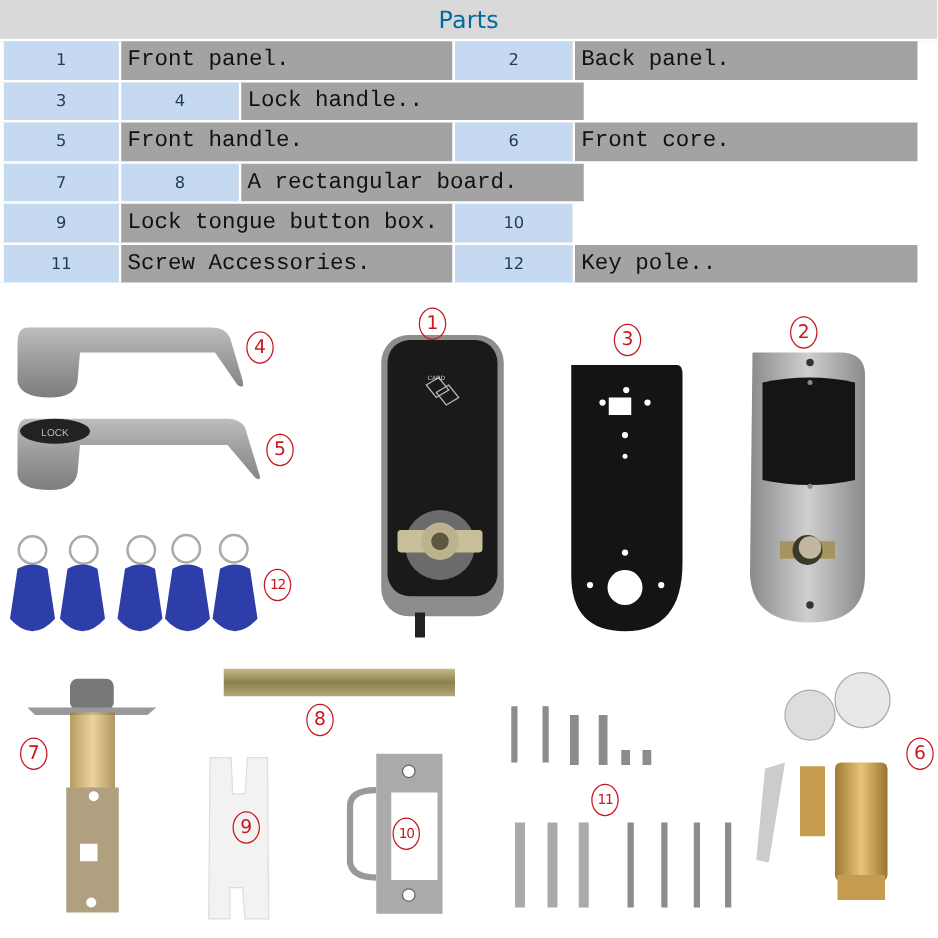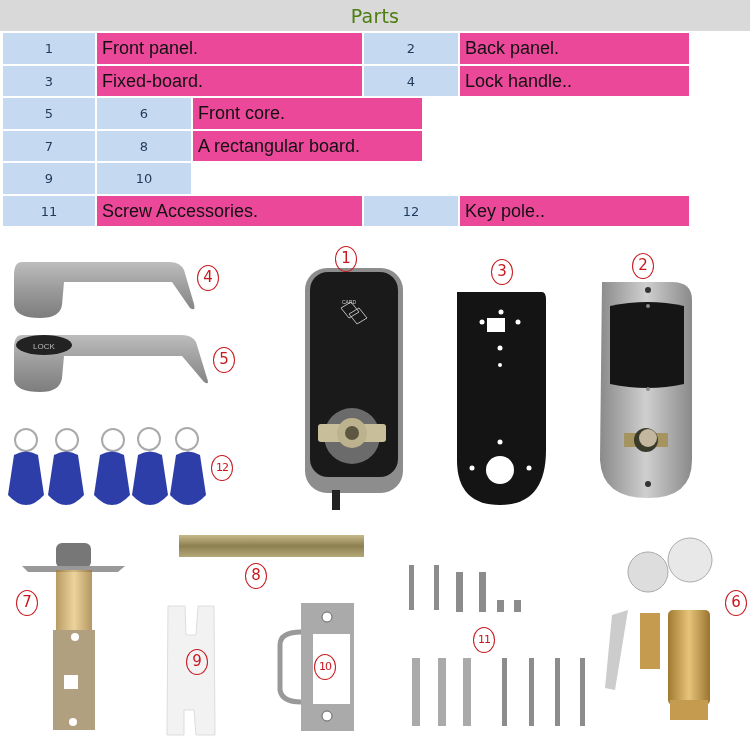--- a/index.html
+++ b/index.html
@@ -2,36 +2,36 @@
 <html><head>
 <meta charset="utf-8">
 <style>
   * { box-sizing: border-box; margin: 0; padding: 0; }
   html, body { width: 750px; height: 750px; background: #ffffff; overflow: hidden; }
   body { font-family: "Liberation Sans", sans-serif; position: relative; }
 
   .parts-table { position: absolute; left: 0; top: 0; width: 750px; }
   .table-header {
     height: 33px; background: #d9d9d9; text-align: center;
-    font-family: "DejaVu Sans", sans-serif; font-size: 19px; color: #4d7c0f;
+    font-family: "DejaVu Sans", sans-serif; font-size: 19px; color: #0369a1;
     line-height: 32px; border-bottom: 2px solid #ffffff; letter-spacing: 0.2px;
   }
   .table-row { display: flex; height: 32.5px; border-bottom: 2px solid #ffffff; }
   .cell-num {
     background: #c5d9f1; color: #1f3a5a; text-align: center;
     font-family: "DejaVu Sans", sans-serif; font-size: 13px; line-height: 31px;
   }
   .cell-label {
-    background: #ec4899; color: #111; font-size: 18px; line-height: 30px;
-    padding-left: 5px; white-space: nowrap; overflow: hidden;
+    background: #a3a3a3; color: #111; font-size: 18px; line-height: 30px;
+    padding-left: 5px; white-space: nowrap; overflow: hidden; font-family: Liberation Mono, monospace;
   }
   .c1 { width: 95px; border-left: 3px solid #ffffff; }
   .c2 { width: 267px; border-left: 2px solid #ffffff; }
   .c3 { width: 96px; border-left: 2px solid #ffffff; }
-  .c4 { width: 231px; border-left: 2px solid #ffffff; }
+  .c4 { width: 276px; border-left: 2px solid #ffffff; }
 
   .parts-photo { position: absolute; left: 0; top: 235px; width: 750px; height: 515px; }
   .callout {
     position: absolute; width: 22px; height: 26px; border: 1.5px solid #c8181e;
     border-radius: 50%; color: #c8181e; font-size: 15px; text-align: center; line-height: 23px;
     font-family: "DejaVu Sans", sans-serif; background: transparent;
   }
   .callout.two { font-size: 11px; letter-spacing: -1px; }
 </style>
 </head>
@@ -41,36 +41,37 @@
   <div class="table-header">Parts</div>
   <div id="rows">
       <div class="table-row">
         <div class="c1 cell-num">1</div>
         <div class="c2 cell-label">Front panel.</div>
         <div class="c3 cell-num">2</div>
         <div class="c4 cell-label">Back panel.</div>
       </div>
       <div class="table-row">
         <div class="c1 cell-num">3</div>
-        <div class="c2 cell-label">Fixed-board.</div>
         <div class="c3 cell-num">4</div>
         <div class="c4 cell-label">Lock handle..</div>
       </div>
       <div class="table-row">
         <div class="c1 cell-num">5</div>
+        <div class="c2 cell-label">Front handle.</div>
         <div class="c3 cell-num">6</div>
         <div class="c4 cell-label">Front core.</div>
       </div>
       <div class="table-row">
         <div class="c1 cell-num">7</div>
         <div class="c3 cell-num">8</div>
         <div class="c4 cell-label">A rectangular board.</div>
       </div>
       <div class="table-row">
         <div class="c1 cell-num">9</div>
+        <div class="c2 cell-label">Lock tongue button box.</div>
         <div class="c3 cell-num">10</div>
       </div>
       <div class="table-row">
         <div class="c1 cell-num">11</div>
         <div class="c2 cell-label">Screw Accessories.</div>
         <div class="c3 cell-num">12</div>
         <div class="c4 cell-label">Key pole..</div>
       </div>
     </div>
 </div>

